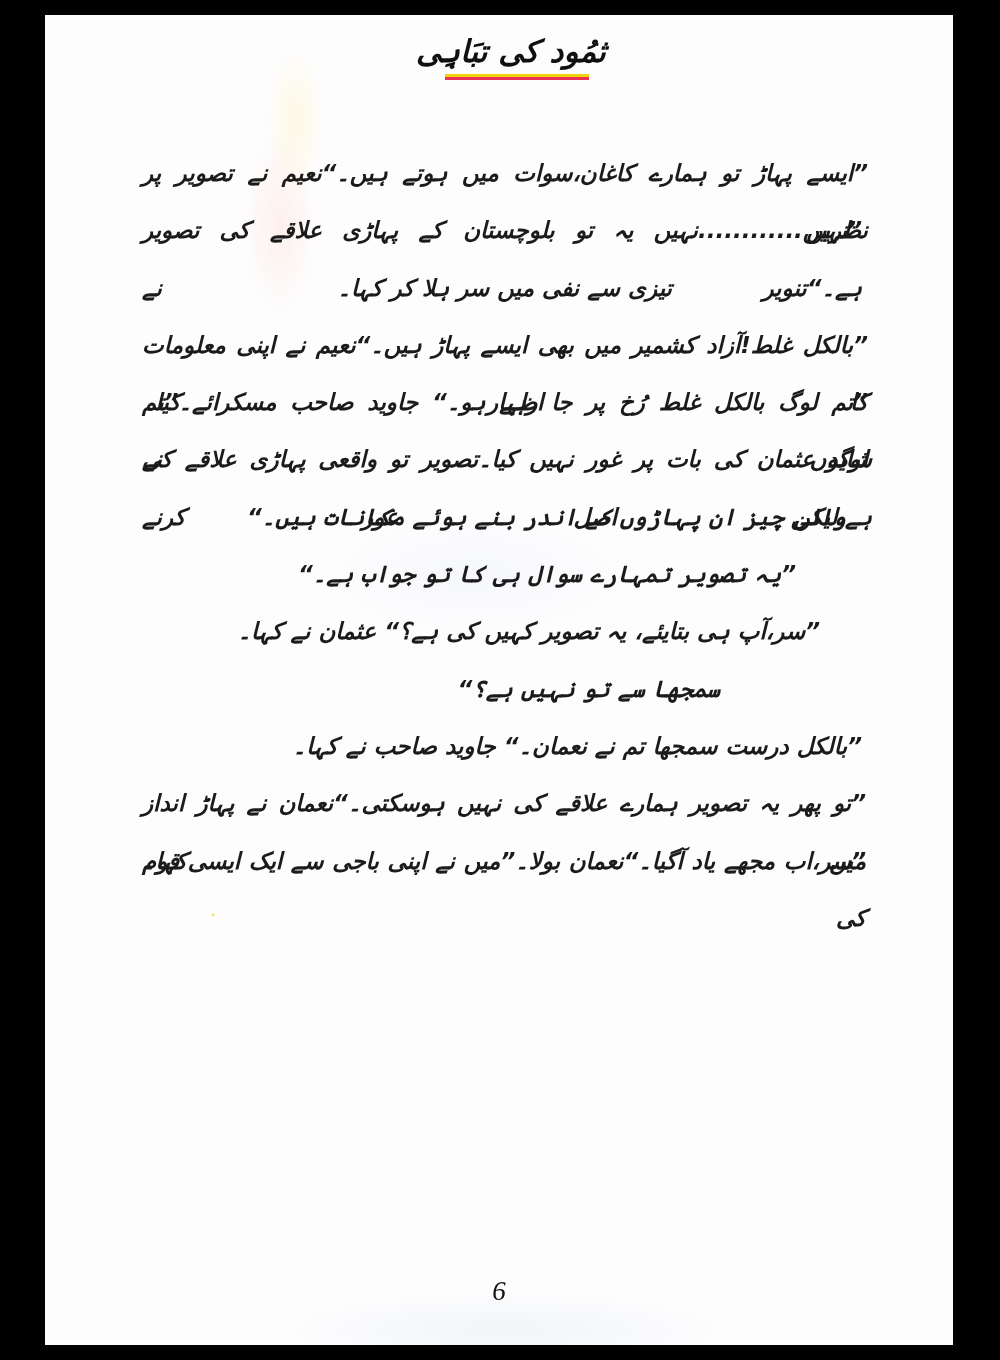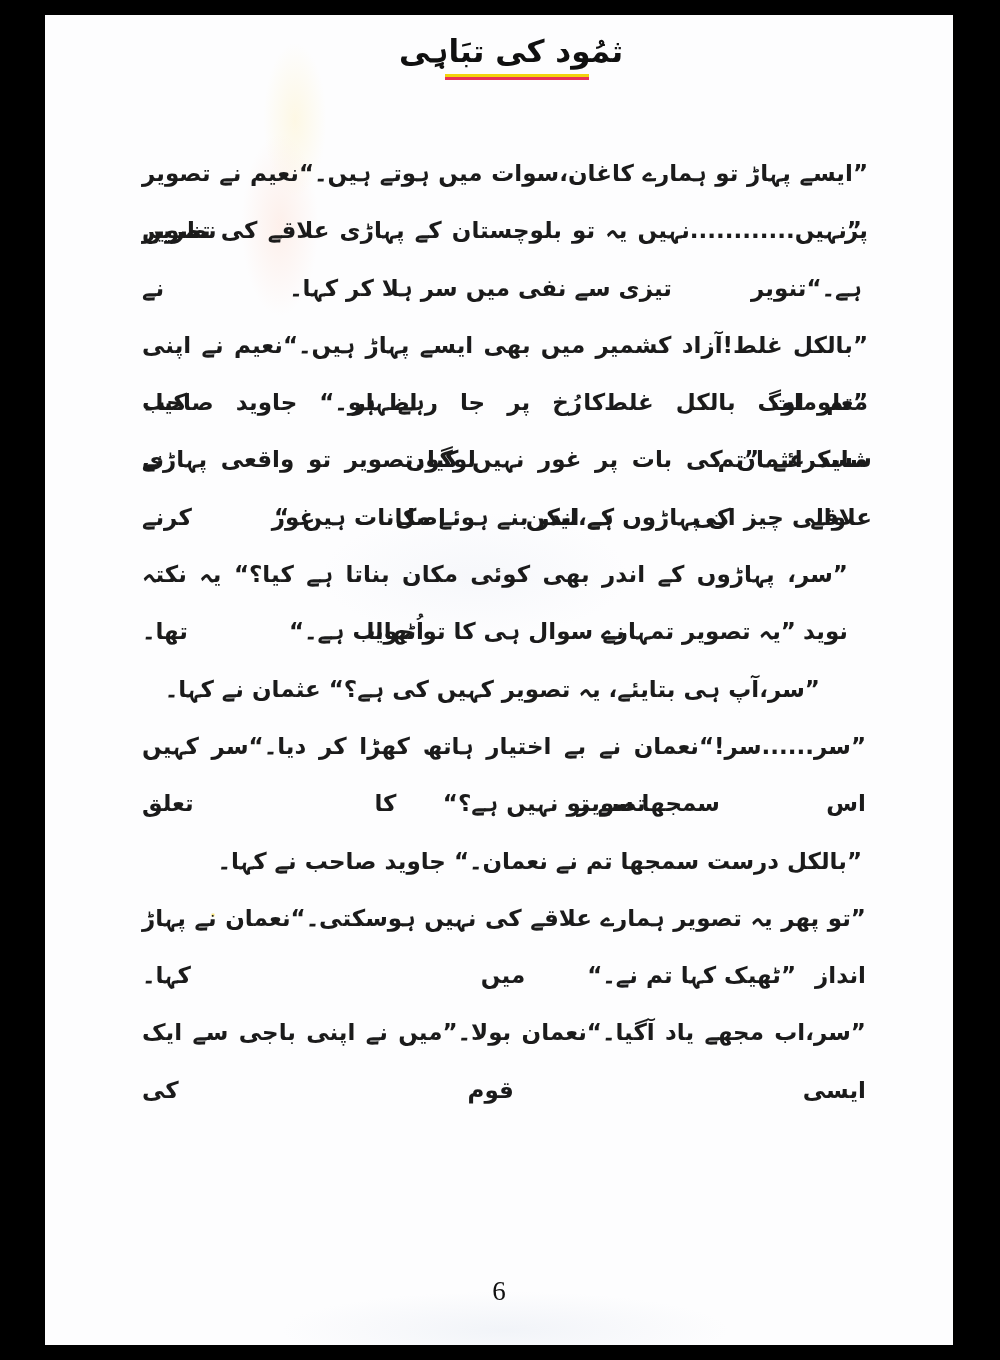--- a/index.html
+++ b/index.html
@@ -13,20 +13,21 @@
   
   .page{
     position:absolute;left:45px;top:15px;width:908px;height:1330px;
     background:
       radial-gradient(ellipse 55px 130px at 235px 210px, rgba(255,205,185,.28), transparent 70%),
       radial-gradient(ellipse 45px 110px at 250px 105px, rgba(255,236,170,.30), transparent 70%),
       radial-gradient(ellipse 220px 90px at 430px 560px, rgba(205,214,232,.14), transparent 70%),
       radial-gradient(ellipse 320px 55px at 460px 1315px, rgba(196,208,226,.20), transparent 70%),
       radial-gradient(circle 3px at 168px 900px, rgba(248,216,40,.85), transparent 80%),
       #fdfdfe;
+    font-style: italic;
   }
   .title-wrap{position:absolute;top:18px;left:0;width:100%;text-align:center;}
   .doc-title{
     display:inline-block;
     margin:0;
     font-size:31px;font-weight:bold;color:#101010;
     direction:rtl;
     transform:translateX(12px);
     letter-spacing:1px;
   }
@@ -76,26 +77,23 @@
   </div>
 
   <div class="text-block">
     <div class="line j" style="--ri:4px">”ایسے پہاڑ تو ہمارے کاغان،سوات میں ہوتے ہیں۔“نعیم نے تصویر پر نظریں</div>
     <div class="line j" style="--ri:10px">”نہیں............نہیں یہ تو بلوچستان کے پہاڑی علاقے کی تصویر ہے۔“تنویر نے</div>
     <div class="line" style="--ri:200px">تیزی سے نفی میں سر ہلا کر کہا۔</div>
     <div class="line j" style="--ri:4px">”بالکل غلط!آزاد کشمیر میں بھی ایسے پہاڑ ہیں۔“نعیم نے اپنی معلومات کا اظہار کیا۔</div>
     <div class="line j" style="--ri:4px">”تم لوگ بالکل غلط رُخ پر جا رہے ہو۔“ جاوید صاحب مسکرائے۔”تم لوگوں نے</div>
     <div class="line j" style="--ri:0px">شاید عثمان کی بات پر غور نہیں کیا۔تصویر تو واقعی پہاڑی علاقے کی ہے،لیکن اصل غور کرنے</div>
     <div class="line" style="--ri:26px">والی چیز ان پہاڑوں کے اندر بنے ہوئے مکانات ہیں۔“</div>
-    <div class="line j" style="--ri:24px">”سر، پہاڑوں کے اندر بھی کوئی مکان بناتا ہے کیا؟“ یہ نکتہ نوید نے اُٹھایا تھا۔</div>
     <div class="line" style="--ri:76px">”یہ تصویر تمہارے سوال ہی کا تو جواب ہے۔“</div>
     <div class="line" style="--ri:52px">”سر،آپ ہی بتایئے، یہ تصویر کہیں کی ہے؟“ عثمان نے کہا۔</div>
-    <div class="line j" style="--ri:6px">”سر......سر!“نعمان نے بے اختیار ہاتھ کھڑا کر دیا۔“سر کہیں اس تصویر کا تعلق</div>
     <div class="line" style="--ri:152px">سمجھا سے تو نہیں ہے؟“</div>
     <div class="line" style="--ri:10px">”بالکل درست سمجھا تم نے نعمان۔“ جاوید صاحب نے کہا۔</div>
     <div class="line j" style="--ri:6px">”تو پھر یہ تصویر ہمارے علاقے کی نہیں ہوسکتی۔“نعمان نے پہاڑ انداز میں کہا۔</div>
-    <div class="line" style="--ri:76px">”ٹھیک کہا تم نے۔“</div>
     <div class="line j" style="--ri:6px">”سر،اب مجھے یاد آگیا۔“نعمان بولا۔”میں نے اپنی باجی سے ایک ایسی قوم کی</div>
   </div>
 
   <div class="page-number">6</div>
 
 </div>
 
 </body></html>

